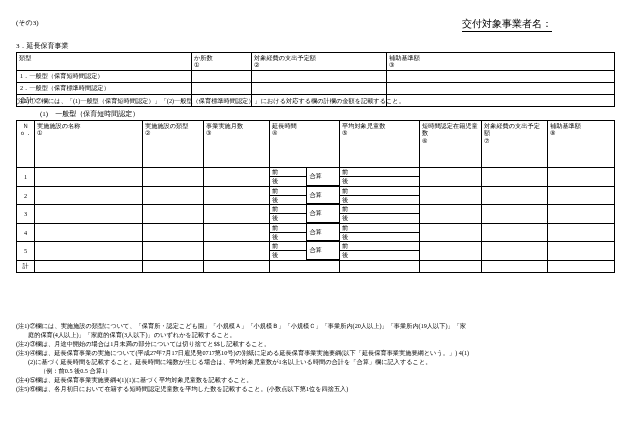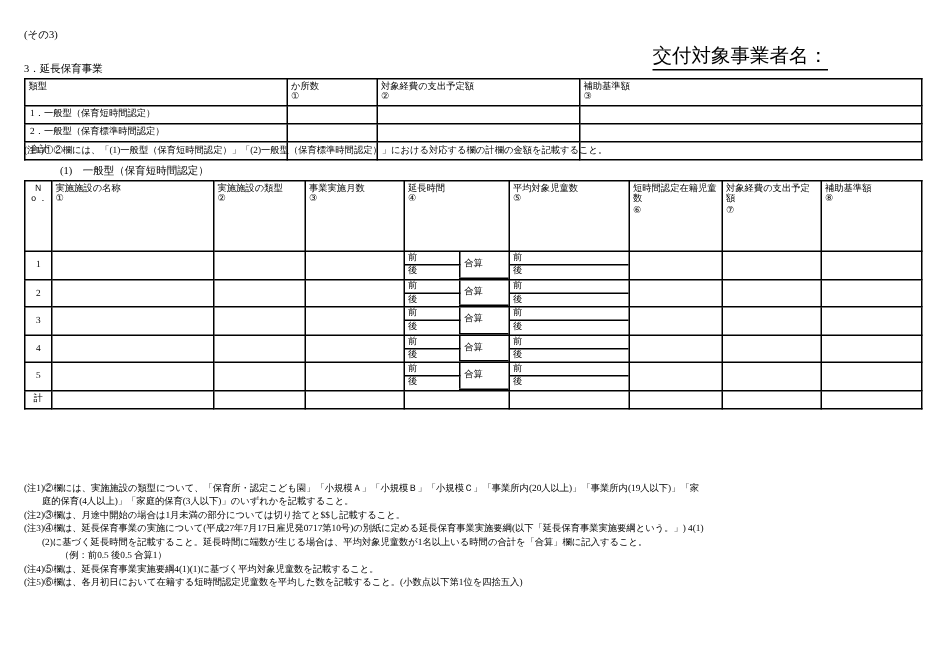--- a/index.html
+++ b/index.html
@@ -25,22 +25,22 @@
   }
   .sono3 {
     position: absolute;
     left: 16px;
     top: 19px;
     font-size: 7px;
   }
   .jigyousha {
     position: absolute;
     right: 18px;
-    top: 29px;
-    font-size: 13px;
+    top: 18px;
+    font-size: 10px;
     border-bottom: 0.7px solid #000;
     padding-bottom: 0.5px;
   }
   .sec-title {
     position: absolute;
     left: 16px;
     top: 42px;
     font-size: 7px;
   }
   table {

